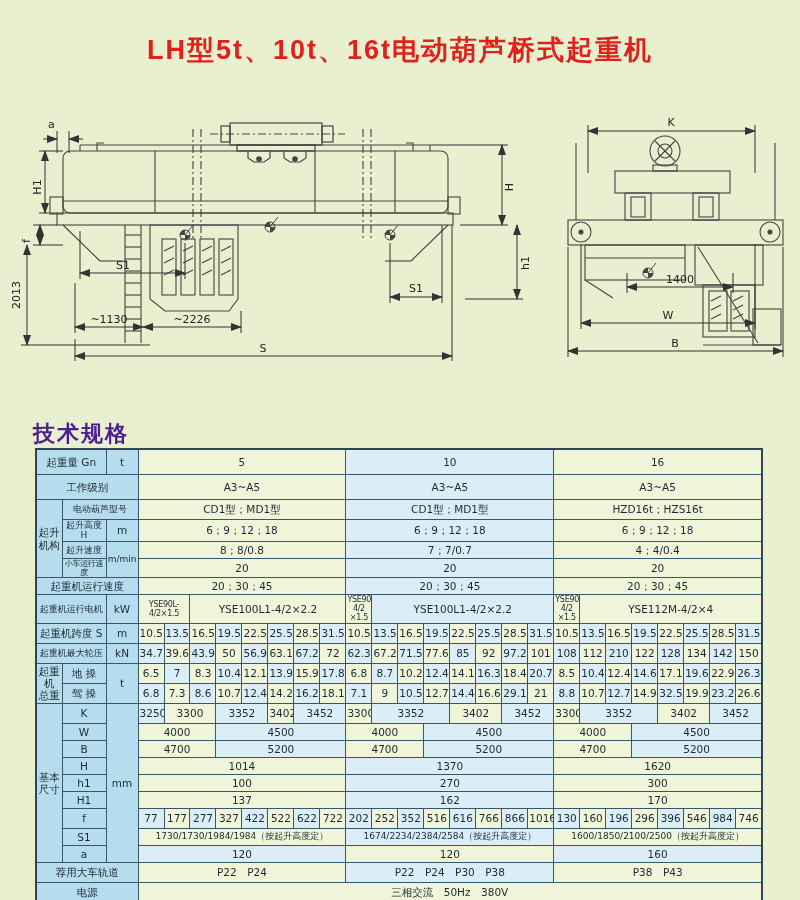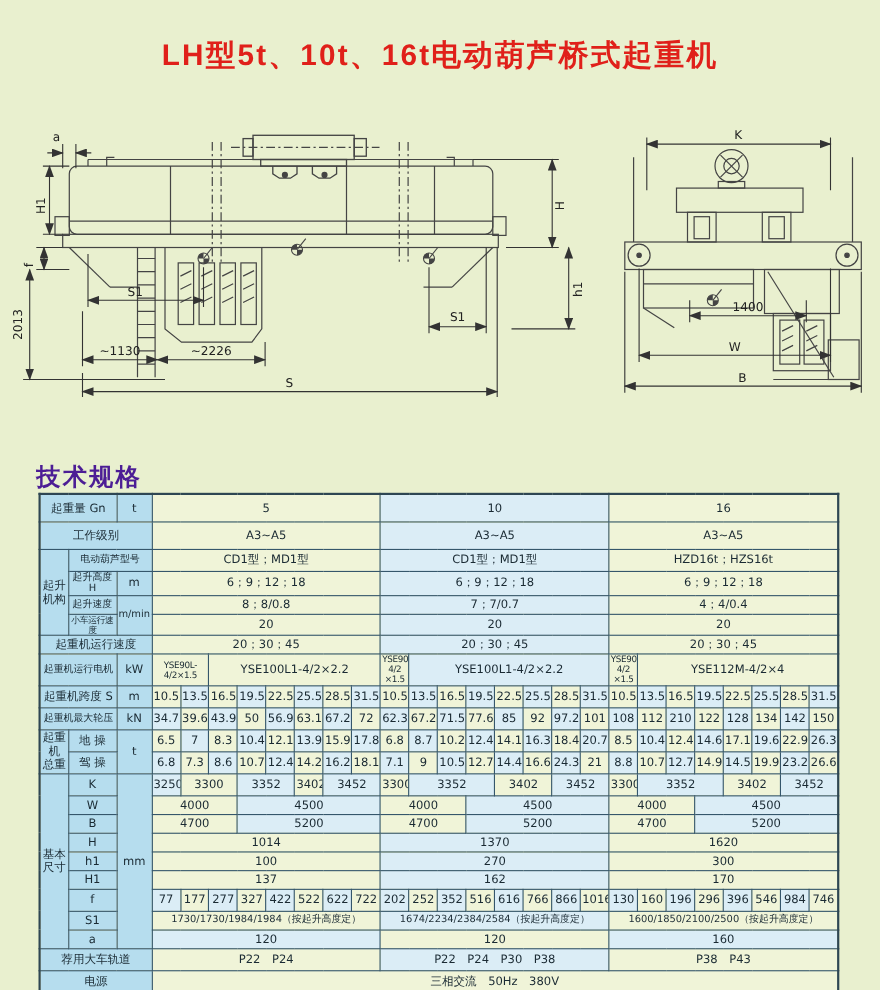--- a/index.html
+++ b/index.html
@@ -414,27 +414,27 @@
         <td class="b">12.4</td>
         <td class="c">14.2</td>
         <td class="b">16.2</td>
         <td class="c">18.1</td>
         <td class="b">7.1</td>
         <td class="c">9</td>
         <td class="b">10.5</td>
         <td class="c">12.7</td>
         <td class="b">14.4</td>
         <td class="c">16.6</td>
-        <td class="b">24.3</td>
+        <td class="b">29.1</td>
         <td class="c">21</td>
         <td class="b">8.8</td>
         <td class="c">10.7</td>
         <td class="b">12.7</td>
         <td class="c">14.9</td>
-        <td class="b">14.5</td>
+        <td class="b">32.5</td>
         <td class="c">19.9</td>
         <td class="b">23.2</td>
         <td class="c">26.6</td>
       </tr>
       <tr class="rh20">
         <td rowspan="9" class="h pre">基本
 尺寸</td>
         <td class="h">K</td>
         <td rowspan="9" class="h">mm</td>
         <td colspan="1" class="b">3250</td>

